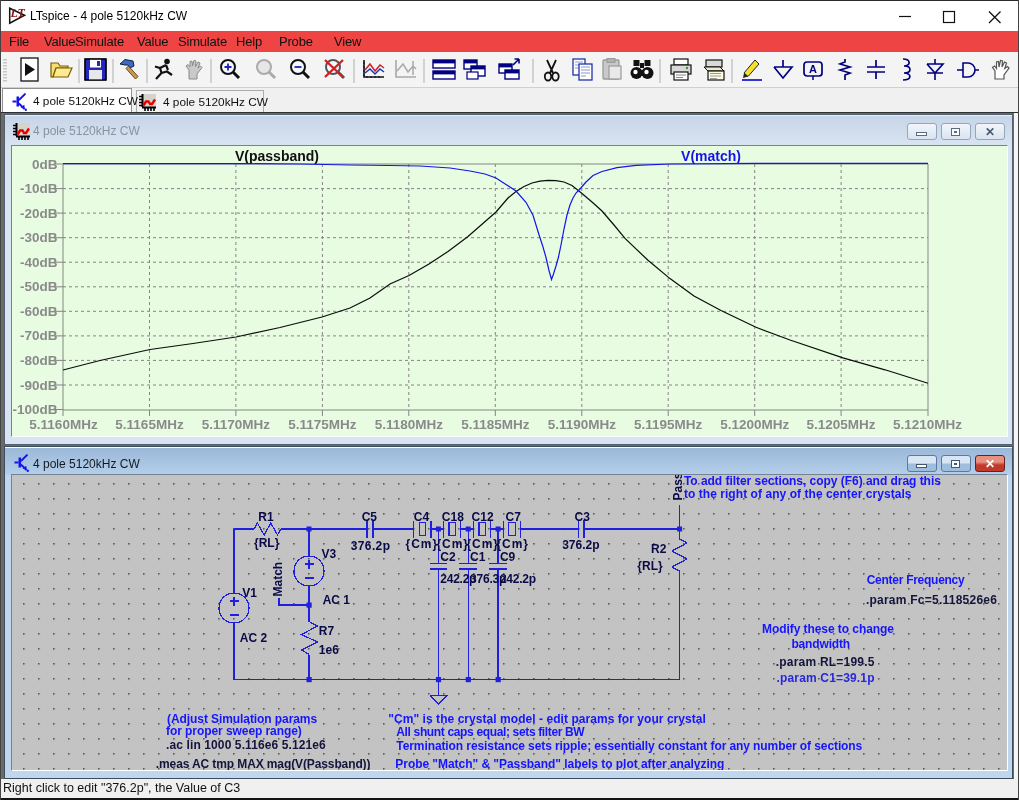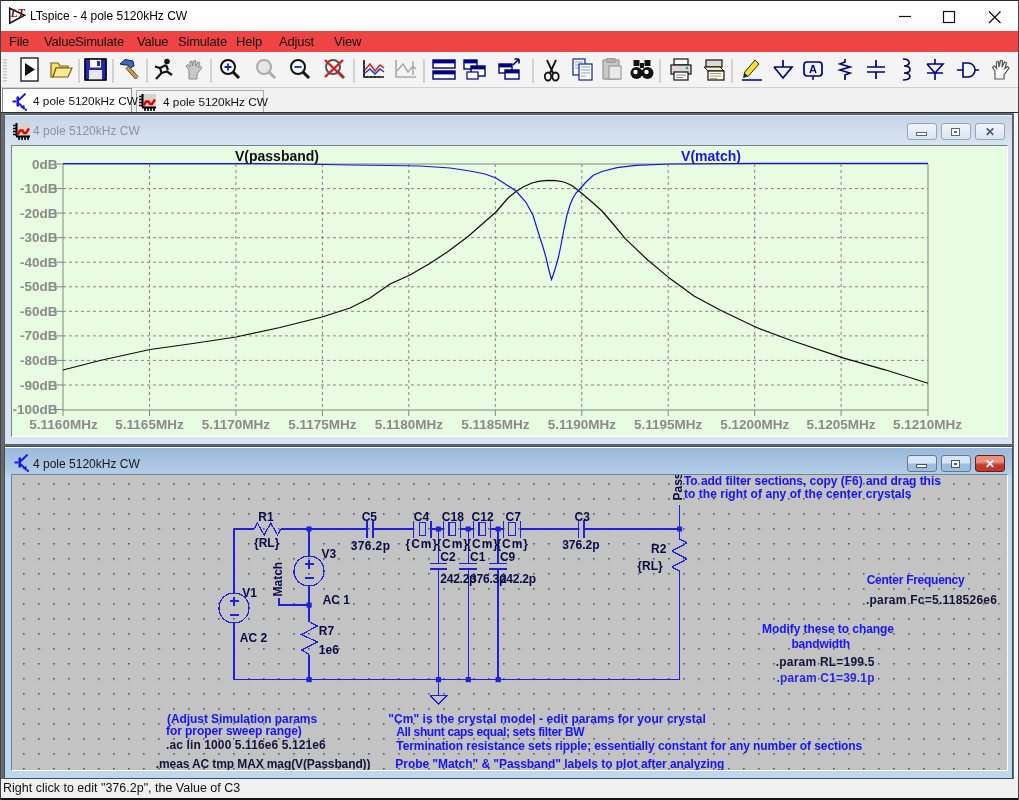--- a/index.html
+++ b/index.html
@@ -33,21 +33,21 @@
   </svg>
 </div>
 
 <div class="abs" id="menubar">
   <span class="abs mitem" style="left:9px">File</span>
   <span class="abs mitem" style="left:44px">Value</span>
   <span class="abs mitem" style="left:75px">Simulate</span>
   <span class="abs mitem" style="left:137px">Value</span>
   <span class="abs mitem" style="left:178px">Simulate</span>
   <span class="abs mitem" style="left:236px">Help</span>
-  <span class="abs mitem" style="left:279px">Adjust</span>
+  <span class="abs mitem" style="left:279px">Probe</span>
   <span class="abs mitem" style="left:334px">View</span>
 </div>
 
 <div class="abs" id="toolbar">
   <svg class="abs" style="left:0;top:0" width="1019" height="35" viewBox="0 0 1019 35" id="tbicons">
     <g stroke="#9A9A9A" stroke-width="1" stroke-dasharray="1.5,1.5">
         <path d="M4,7 V31 M6,7 V31"></path>
       </g>
     <g stroke="#AFAFAF" stroke-width="1">
         <path d="M79,7 V31 M113,7 V31 M147,7 V31 M211,7 V31 M354,7 V31 M424,7 V31 M533,7 V31 M660,7 V31 M732,7 V31"></path>

